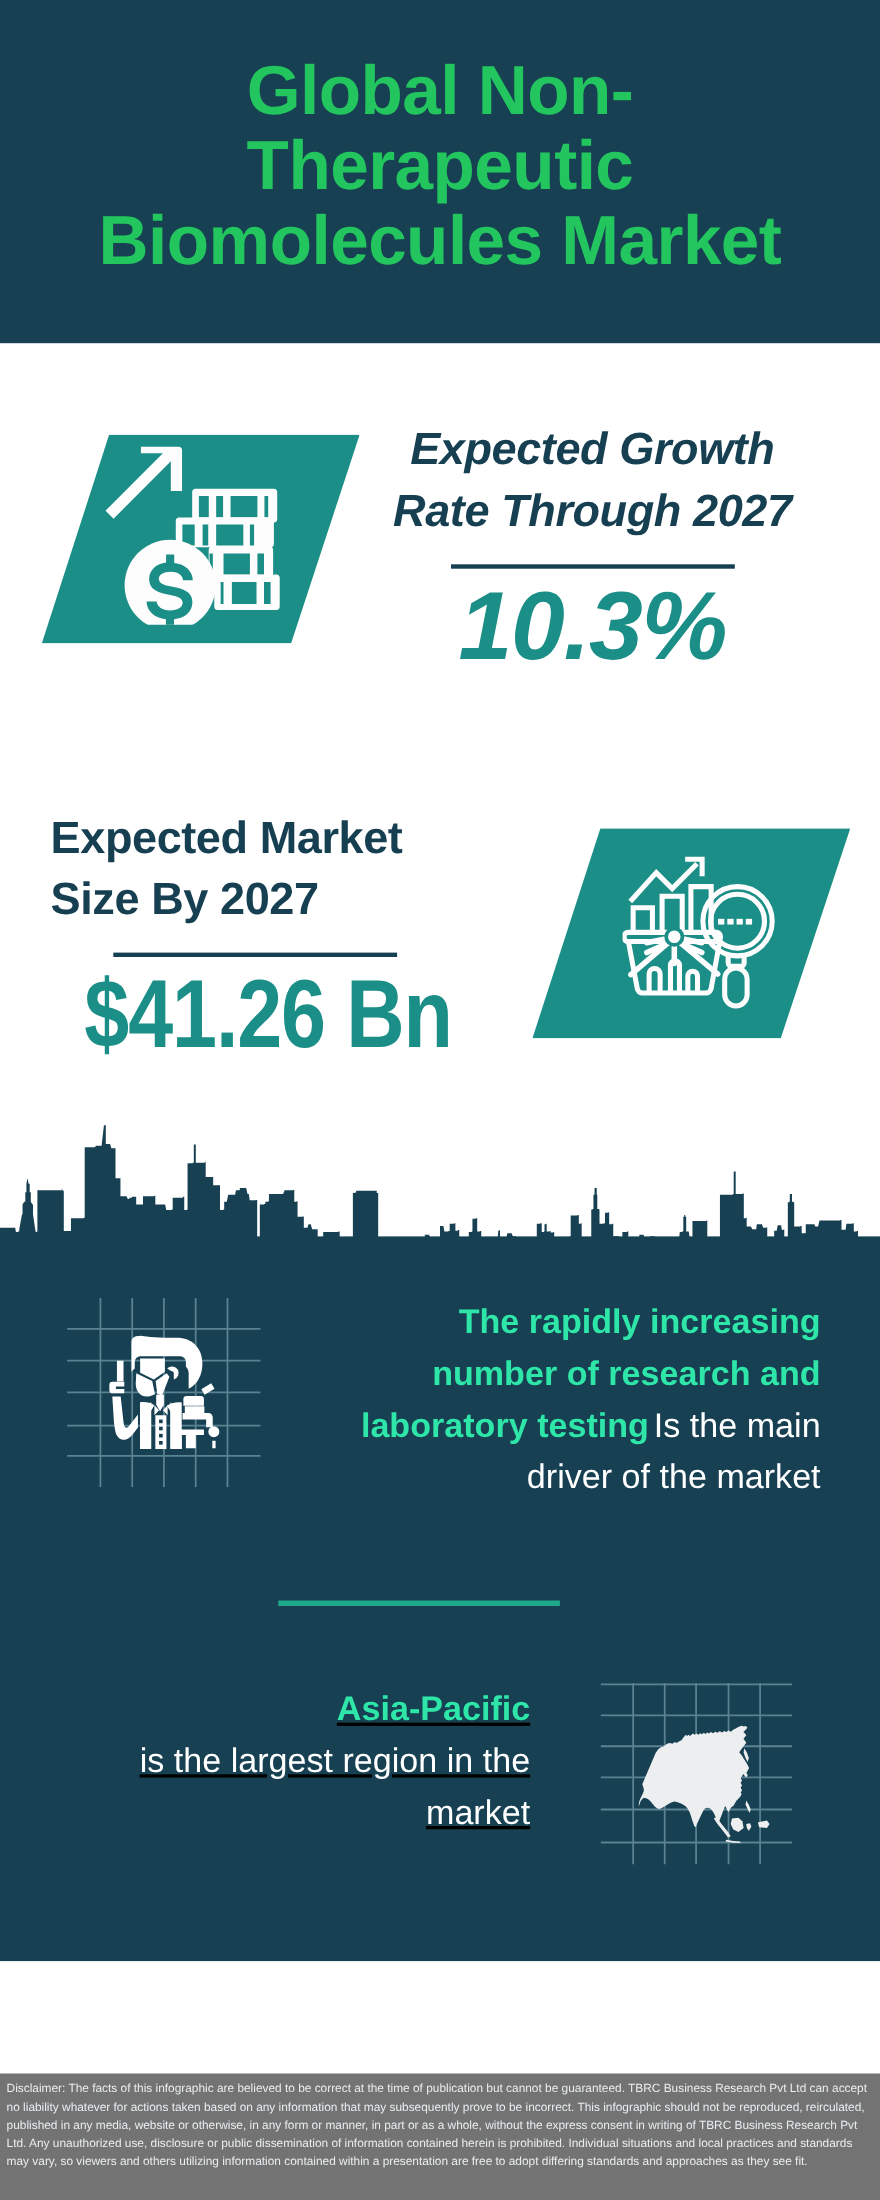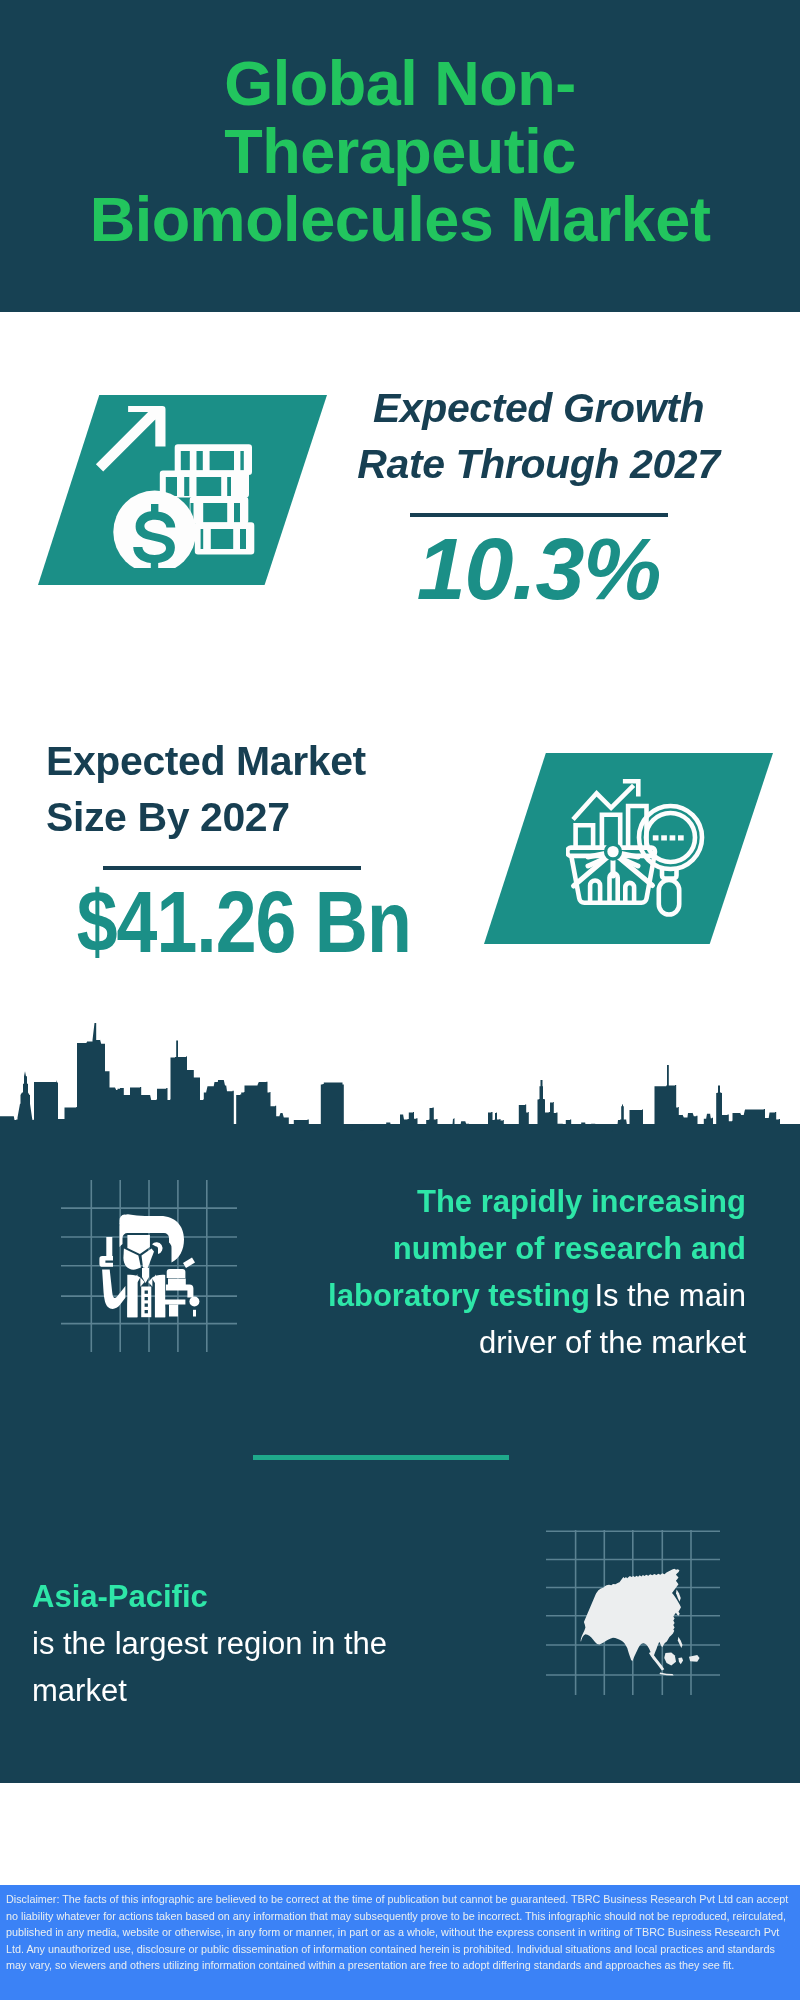--- a/index.html
+++ b/index.html
@@ -35,27 +35,27 @@
   .skyline{position:absolute;left:0;top:1020px;width:800px;height:125px;display:block;z-index:2;}
 
   
   .drv-icon{position:absolute;left:60.6px;top:1180px;width:176px;height:172px;z-index:3;}
   .drv-text{position:absolute;left:296px;top:1178px;width:450px;text-align:right;}
   .grn{color:#2ee6a8;font-size:31px;line-height:47px;font-weight:bold;}
   .wht{color:#ffffff;font-size:31px;line-height:47px;font-weight:normal;}
   .mid-rule{position:absolute;left:253px;top:1455px;width:256px;height:5px;background:#1fa98b;}
 
   
-  .reg-text{position:absolute;left:32px;top:1573px;width:450px;text-align:left;}
+  .reg-text{position:absolute;left:32px;top:1530px;width:450px;text-align:right;text-decoration:underline;}
   .reg-map{position:absolute;left:546.2px;top:1530px;width:174px;height:165px;z-index:3;}
 
   
   .footline{position:absolute;left:0;top:1780px;width:800px;height:3px;background:#173f52;}
   .foot{position:absolute;left:0;top:1783px;width:800px;height:102px;background:#fff;}
-  .disc{position:absolute;left:0;top:1885px;width:800px;height:115px;background:#3b82f6;color:#e9eef1;
+  .disc{position:absolute;left:0;top:1885px;width:800px;height:115px;background:#737373;color:#e9eef1;
        font-size:10.8px;line-height:16.5px;padding:6px 6px 0 6px;box-sizing:border-box;}
 </style>
 </head>
 <body>
 
 <div class="page">
 
   <div class="header">
     <div class="header-title">Global Non-Therapeutic Biomolecules Market</div>
   </div>

